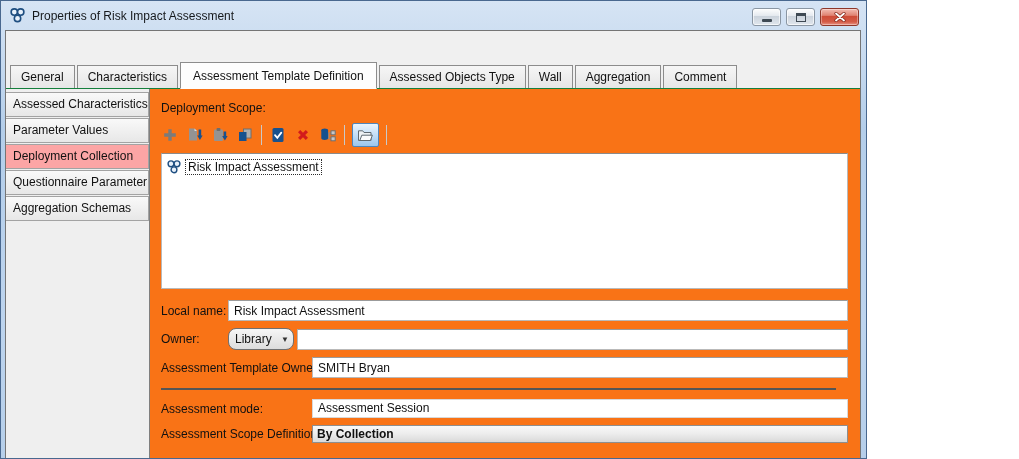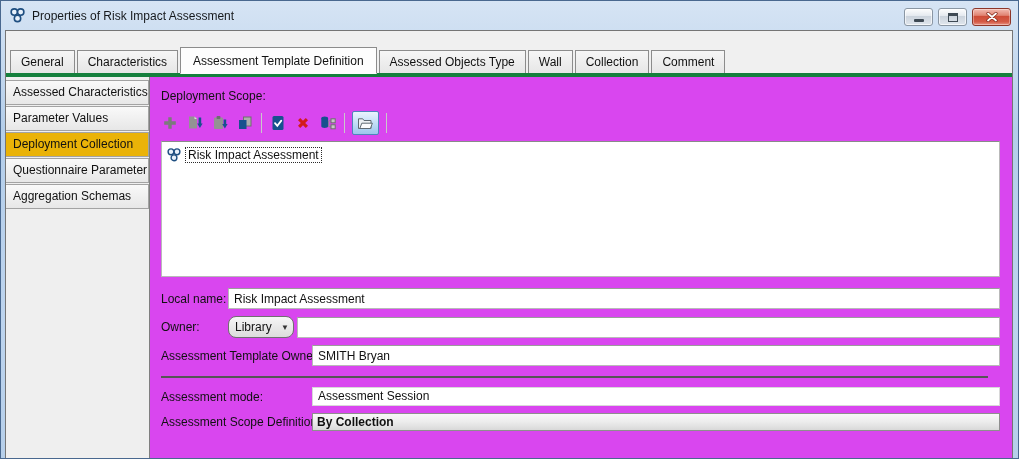--- a/index.html
+++ b/index.html
@@ -1,19 +1,19 @@
 <!DOCTYPE html>
 <html><head>
 <meta charset="utf-8">
 <style>
   * { margin:0; padding:0; box-sizing:border-box; }
   html,body { width:1019px; height:459px; overflow:hidden;
     font-family:"Liberation Sans", sans-serif; font-size:12px; color:#111; }
 
-  .window { position:relative; width:1019px; height:459px;
+  .window { position:relative; width:867px; height:459px;
     background:linear-gradient(#D6E4F4, #B4CEEA 28%, #BDD4EE 70%, #B6CFEA);
     border:1px solid #49688F; display:flex; flex-direction:column; }
 
   
   .titlebar { height:29px; flex:none; display:flex; align-items:center; padding-left:8px; }
   .app-icon { width:17px; height:17px; margin-right:6px; flex:none; }
   .title-text { font-size:12px; color:#16191C; }
   .controls { margin-left:auto; margin-right:7px; align-self:flex-start; margin-top:7px;
     display:flex; gap:5px; }
   .ctrl { width:29px; height:18px; border:1px solid #8A96A3; border-radius:3px;
@@ -24,41 +24,41 @@
     background:linear-gradient(#F3BCB2, #E08372 40%, #CE4C37 45%, #D45B47 80%, #E99385);
     box-shadow:inset 0 0 0 1px rgba(255,255,255,.35); }
   .glyph-min { width:10px; height:3px; background:#3E4953; border-radius:1px; margin-top:6px; }
   .glyph-max { width:10px; height:9px; border:1px solid #3E4953; border-top-width:3px; background:transparent; }
 
   
   .dialog { flex:1; margin:0 5px 0 4px; border:1px solid #757575; border-bottom:none;
     background:#F0F0F0; display:flex; flex-direction:column; min-height:0; }
 
   
-  .tabbar { flex:none; display:flex; align-items:flex-end; padding:0 2px 0 4px;
-    border-bottom:4px solid #15803d; }
+  .tabbar { flex:none; display:flex; align-items:flex-end; padding:15px 2px 0 4px;
+    border-bottom:1px solid #15803d; }
   .tab { height:23px; padding:4px 10px 3px; margin-right:2px; white-space:nowrap;
     background:linear-gradient(#F6F6F6, #E6E6E6); border:1px solid #8C8C8C; border-bottom:none;
     cursor:default; }
   .tab.active { height:27px; padding-top:6px; padding-left:12px; padding-right:12px;
     background:#FDFDFD; position:relative; z-index:2; margin-bottom:-1px;
     border-bottom:1px solid #FDFDFD;margin-top:16px; }
 
   .content { flex:1; display:flex; min-height:0; }
 
   
   .sidebar { width:144px; flex:none; background:#EFEFEF; border-right:1px solid #7F7F7F;
     padding-top:3px; }
   .side-item { height:25px; line-height:23px; padding-left:7px; margin-bottom:1px;
     background:linear-gradient(#F9F9F9, #E7E7E7); border:1px solid #A3A3A3; border-left:none;
     white-space:nowrap; overflow:hidden; cursor:default; }
-  .side-item.selected { background:#eab308; }
-
-  
-  .main { flex:1; background:#d946ef; padding:12px 12px 16px 11px; min-width:0; }
+  .side-item.selected { background:#fca5a5; }
+
+  
+  .main { flex:1; background:#f97316; padding:12px 12px 16px 11px; min-width:0; }
   .scope-label { margin-bottom:8px; }
 
   .toolbar { display:flex; align-items:center; gap:7px; height:24px; margin-bottom:6px; }
   .tbtn { width:18px; height:18px; display:flex; align-items:center; justify-content:center;
     cursor:default; flex:none; }
   .tbtn.folder-btn { width:27px; height:24px; border:1px solid #4E86BC; border-radius:2px;
     background:linear-gradient(#EAF4FD, #BFDCF6 55%, #9CC6EC); }
   .tsep { width:1px; height:20px; background:#C9C9C9; flex:none; }
 
   
@@ -124,21 +124,21 @@
   </div>
 
   <div class="dialog">
 
     <div class="tabbar">
       <div class="tab">General</div>
       <div class="tab">Characteristics</div>
       <div class="tab active">Assessment Template Definition</div>
       <div class="tab">Assessed Objects Type</div>
       <div class="tab">Wall</div>
-      <div class="tab">Collection</div>
+      <div class="tab">Aggregation</div>
       <div class="tab">Comment</div>
     </div>
 
     <div class="content">
 
       <div class="sidebar">
         <div class="side-item">Assessed Characteristics</div>
         <div class="side-item">Parameter Values</div>
         <div class="side-item selected">Deployment Collection</div>
         <div class="side-item">Questionnaire Parameter</div>

